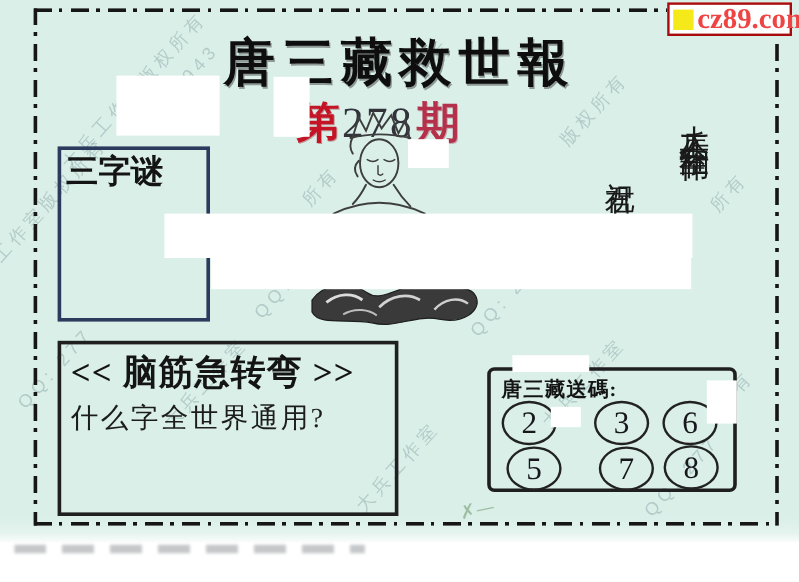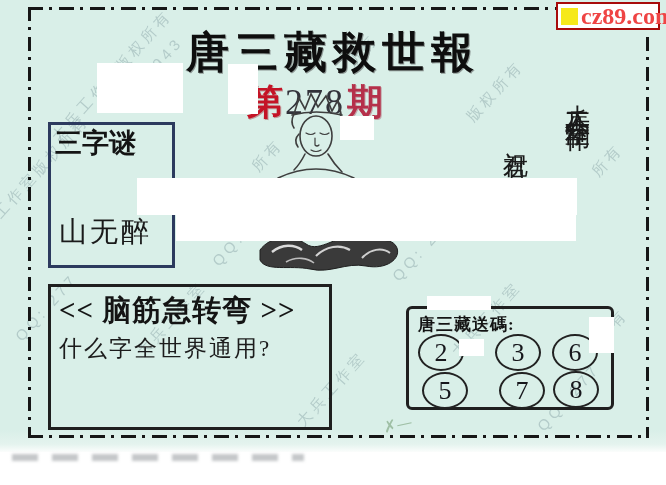--- a/index.html
+++ b/index.html
@@ -143,21 +143,20 @@
       <path d="M112,170 C120,161 132,159 140,165" stroke="#cfcfcf" stroke-width="2" fill="none"></path>
       <path d="M36,174 C46,168 58,170 64,175" stroke="#bdbdbd" stroke-width="1.6" fill="none"></path>
     </g>
   </svg>
 
   <div class="vtext" style="left:561px;top:84px;height:185px">大兵工作室制作</div>
   <div class="vtext" style="left:499px;top:132px;height:70px">祝君</div>
 
   <div class="riddle-box">
     <div class="riddle-title">三字谜</div>
-    <div class="riddle-content">山无醉</div>
   </div>
 
   <div class="brain-box">
     <div class="brain-header">&lt;&lt; 脑筋急转弯 &gt;&gt;</div>
     <div class="brain-question">什么字全世界通用?</div>
   </div>
 
   <div class="codes-box">
     <div class="codes-label">唐三藏送碼:</div>
     <div class="code-circle" style="left:9px;top:25px">2</div>

